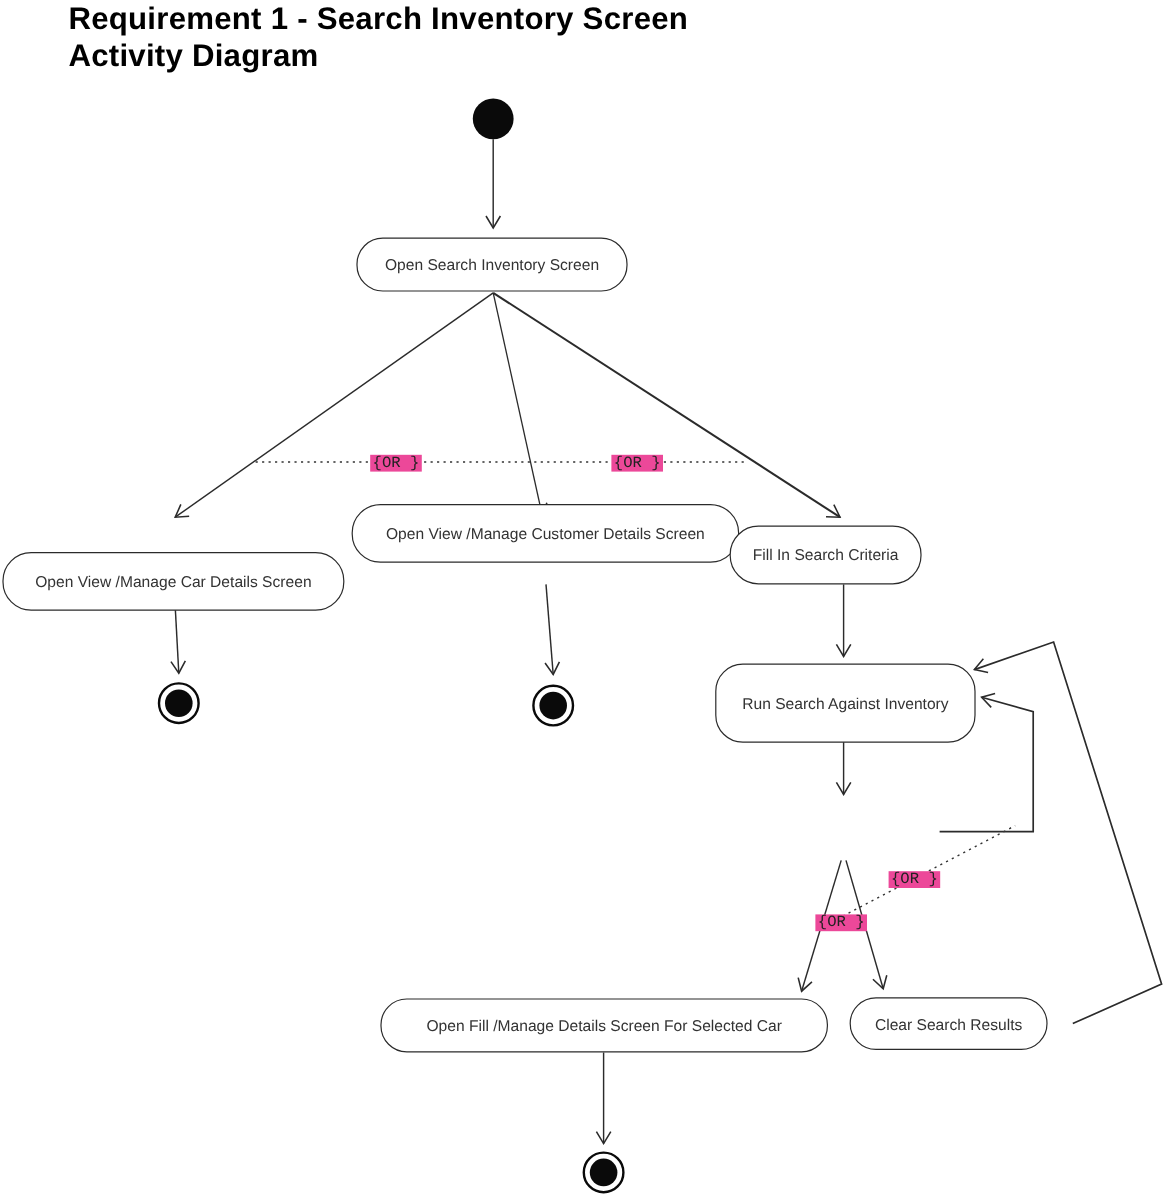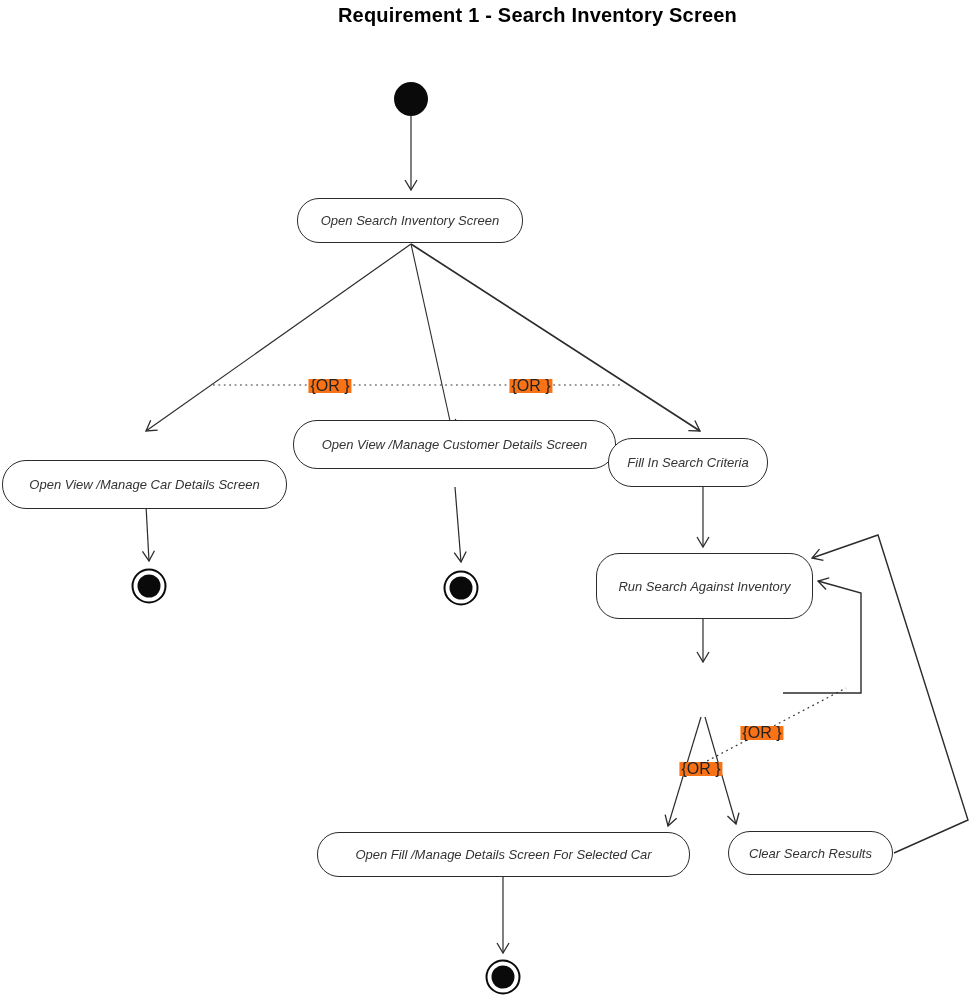--- a/index.html
+++ b/index.html
@@ -20,51 +20,51 @@
     left: 0;
     top: 0;
     width: 973px;
     height: 999px;
   }
   .diagram-title {
     position: absolute;
     left: 57px;
     top: 0px;
     width: 680px;
-    text-align: right;
-    font-size: 20px;
+    text-align: left;
+    font-size: 26px;
     line-height: 31px;
     font-weight: bold;
     color: #000000;
     letter-spacing: 0.2px;
   }
   .node {
     position: absolute;
     box-sizing: border-box;
     background: #ffffff;
     border: 1.4px solid #2b2b2b;
     border-radius: 22px;
     display: flex;
     align-items: center;
     justify-content: center;
     text-align: center;
     font-size: 13px;
     color: #333333;
     white-space: nowrap;
-    font-style: italic;
   }
   .or-label {
     position: absolute;
     transform: translate(-50%, -50%);
-    background: #f97316;
+    background: #ec4899;
     padding: 0 2px;
-    font-size: 16px;
+    font-size: 13px;
     color: #222222;
     white-space: pre;
     line-height: 14px;
+    font-family: Liberation Mono, monospace;
   }
 </style>
 </head>
 <body>
 
 <div id="canvas">
 
   <svg id="edges" viewBox="0 0 973 999" xmlns="http://www.w3.org/2000/svg">
     <defs>
       <marker id="arrow" viewBox="-11 -7 13 14" refX="0" refY="0" markerWidth="13" markerHeight="14" markerUnits="userSpaceOnUse" orient="auto">
@@ -113,24 +113,25 @@
 
   <div class="node" style="left:293px; top:420px; width:323px; height:49px; border-radius:24px;">Open View /Manage Customer Details Screen</div>
 
   <div class="node" style="left:608px; top:438px; width:160px; height:49px; border-radius:24px;text-align:right;">Fill In Search Criteria</div>
 
   <div class="node" style="left:596px; top:553px; width:217px; height:66px; border-radius:23px;">Run Search Against Inventory</div>
 
 
   <div class="node" style="left:317px; top:832px; width:373px; height:45px;">Open Fill /Manage Details Screen For Selected Car</div>
 
-  <div class="node" style="left:728px; top:831px; width:165px; height:44px;">Clear Search Results</div>
+  <div class="node" style="left:708px; top:831px; width:165px; height:44px;">Clear Search Results</div>
 
   <div class="or-label" style="left:330px; top:386px;">{OR }</div>
   <div class="or-label" style="left:531px; top:386px;">{OR }</div>
   <div class="or-label" style="left:762px; top:733px;">{OR }</div>
   <div class="or-label" style="left:701px; top:769px;">{OR }</div>
 
   <div class="diagram-title">
     <div>Requirement 1 - Search Inventory Screen</div>
+    <div>Activity Diagram</div>
   </div>
 
 </div>
 
 </body></html>

